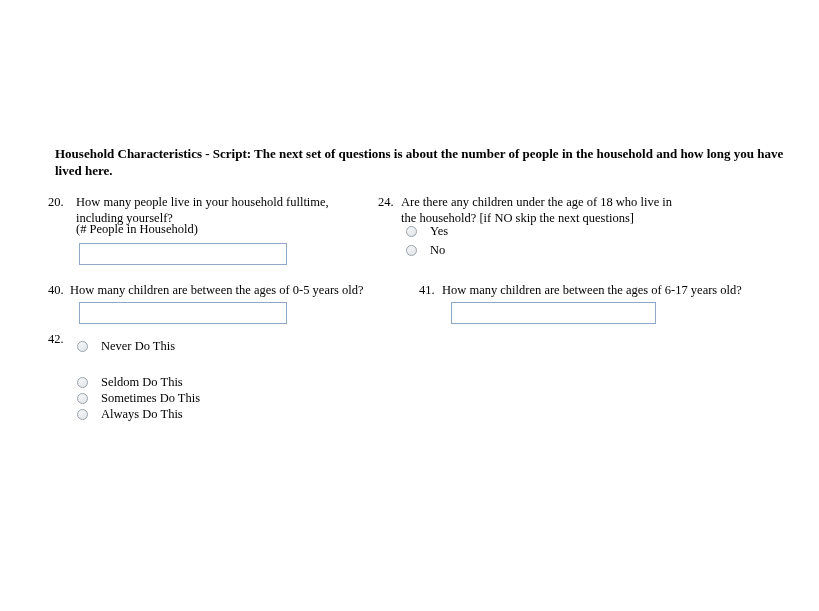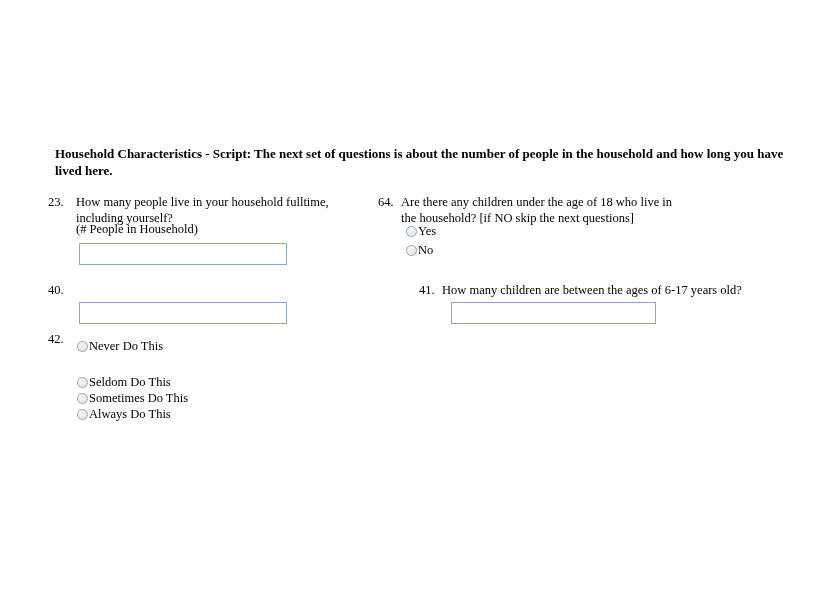--- a/index.html
+++ b/index.html
@@ -57,21 +57,21 @@
     box-sizing: border-box;
     border: 1px solid #8fa8c8;
     background: #ffffff;
     height: 22px;
   }
 
   .radio-row {
     position: absolute;
     display: flex;
     align-items: center;
-    gap: 1px;
+    gap: 13px;
     font-size: 12.5px;
     white-space: nowrap;
   }
 
   .radio {
     width: 11px;
     height: 11px;
     border-radius: 50%;
     border: 1px solid #9aa3ab;
     background: linear-gradient(145deg, #f7f8f9 0%, #e9ecef 60%, #dfe3e7 100%);
@@ -84,38 +84,39 @@
     line-height: 1;
   }
 </style>
 </head>
 <body>
 
 <div class="page">
 
   <div class="section-heading">Household Characteristics - Script: The next set of questions is about the number of people in the household and how long you have lived here.</div>
 
-  <div class="qnum" style="left:48px; top:195px;">23.</div>
+  <div class="qnum" style="left:48px; top:195px;">20.</div>
   <div class="qtext" style="left:76px; top:195px; width:270px;">How many people live in your household fulltime, including yourself?</div>
   <div class="subnote" style="left:76px; top:222px;">(# People in Household)</div>
   <input class="textbox" style="left: 79px; top: 243px; width: 208px;" type="text" value="">
 
-  <div class="qnum" style="left:378px; top:195px;">64.</div>
+  <div class="qnum" style="left:378px; top:195px;">24.</div>
   <div class="qtext" style="left:401px; top:195px; width:285px;">Are there any children under the age of 18 who live in the household? [if NO skip the next questions]</div>
 
   <div class="radio-row" style="left:406px; top:225px;">
     <span class="radio"></span>
     <span class="radio-label">Yes</span>
   </div>
   <div class="radio-row" style="left:406px; top:244px;text-align:center;">
     <span class="radio"></span>
     <span class="radio-label">No</span>
   </div>
 
   <div class="qnum" style="left:48px; top:283px;">40.</div>
+  <div class="qtext" style="left:70px; top:283px; width:320px;">How many children are between the ages of 0-5 years old?</div>
   <input class="textbox" style="left: 79px; top: 302px; width: 208px;" type="text" value="">
 
   <div class="qnum" style="left:419px; top:283px;">41.</div>
   <div class="qtext" style="left:442px; top:283px; width:320px;font-family:Liberation Serif, serif;">How many children are between the ages of 6-17 years old?</div>
   <input class="textbox" style="left: 451px; top: 302px; width: 205px;" type="text" value="">
 
   <div class="qnum" style="left:48px; top:332px;">42.</div>
 
   <div class="radio-row" style="left:77px; top:340px;justify-content:center;">
     <span class="radio"></span>

